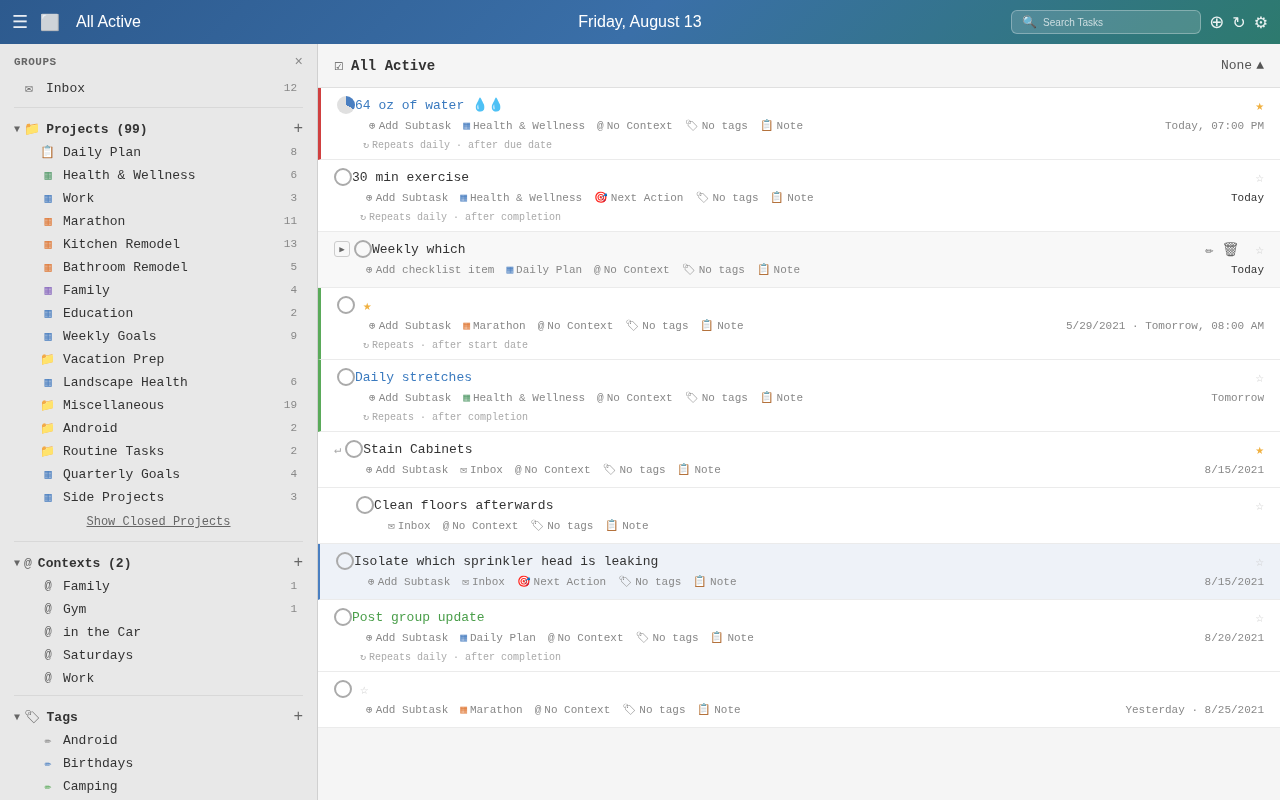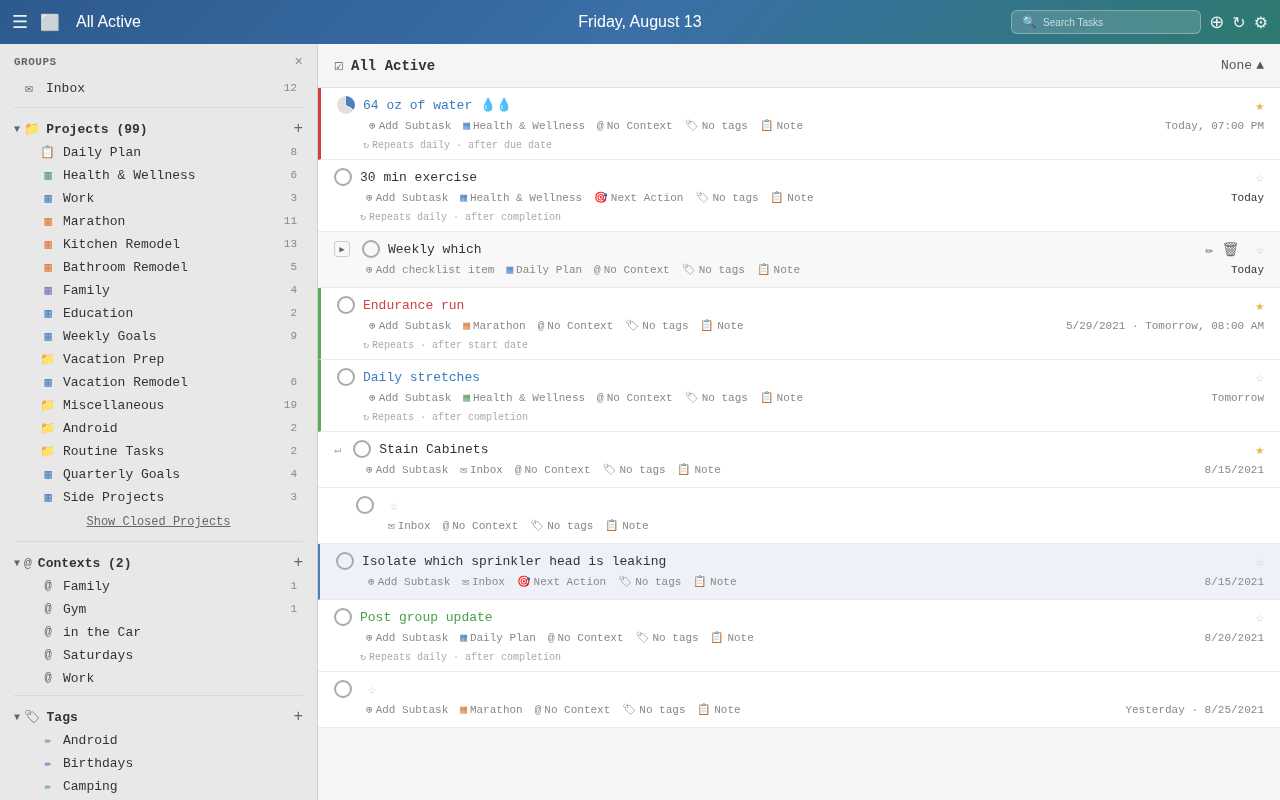--- a/index.html
+++ b/index.html
@@ -120,21 +120,20 @@
       background: white;
       border-bottom: 1px solid #ebebeb;
       padding: 8px 16px 4px 16px;
       position: relative;
     }
     .task-item.highlighted { background: #f0f4ff; border-left: 2px solid #4a7fc1; }
 
     .task-row {
       display: flex;
       align-items: center;
-      gap: 8px;
     }
     .task-checkbox {
       width: 18px;
       height: 18px;
       border-radius: 50%;
       border: 2px solid #aaa;
       flex-shrink: 0;
       cursor: pointer;
       display: flex;
       align-items: center;
@@ -280,21 +279,21 @@
       <span class="sidebar-subitem-label">Weekly Goals</span>
       <span class="sidebar-subitem-count">9</span>
     </div>
     <div class="sidebar-subitem">
       <span class="sidebar-subitem-icon" style="color:#c9a023;">📁</span>
       <span class="sidebar-subitem-label">Vacation Prep</span>
       <span class="sidebar-subitem-count"></span>
     </div>
     <div class="sidebar-subitem">
       <span class="sidebar-subitem-icon" style="color:#4a7fc1;">▦</span>
-      <span class="sidebar-subitem-label">Vacation Remodel</span>
+      <span class="sidebar-subitem-label">Landscape Health</span>
       <span class="sidebar-subitem-count">6</span>
     </div>
     <div class="sidebar-subitem">
       <span class="sidebar-subitem-icon" style="color:#888;">📁</span>
       <span class="sidebar-subitem-label">Miscellaneous</span>
       <span class="sidebar-subitem-count">19</span>
     </div>
     <div class="sidebar-subitem">
       <span class="sidebar-subitem-icon" style="color:#888;">📁</span>
       <span class="sidebar-subitem-label">Android</span>
@@ -472,21 +471,20 @@
           <span class="task-meta-btn">
             <span>📋</span> Note
           </span>
           <span class="task-date today-date">Today</span>
         </div>
       </div>
 
       <div class="task-item" style="border-left: 3px solid #5aaa5a;">
         <div class="task-row">
           <div class="task-checkbox"></div>
-          <span class="task-title red-text">Endurance run</span>
           <div class="task-item-action-icons">
             <span class="task-star starred">★</span>
           </div>
         </div>
         <div class="task-actions-row">
           <span class="task-meta-btn">
             <span>⊕</span> Add Subtask
           </span>
           <span class="task-meta-btn">
             <span style="color:#e07b3a;">▦</span> Marathon
@@ -563,20 +561,21 @@
           <span class="task-meta-btn">
             <span>📋</span> Note
           </span>
           <span class="task-date">8/15/2021</span>
         </div>
       </div>
 
       <div class="task-item">
         <div class="task-row">
           <div class="task-checkbox" style="margin-left:22px;"></div>
+          <span class="task-title">Clean floors afterwards</span>
           <div class="task-item-action-icons">
             <span class="task-star">☆</span>
           </div>
         </div>
         <div class="task-actions-row" style="padding-left:48px;">
           <span class="task-meta-btn">
             <span>✉</span> Inbox
           </span>
           <span class="task-meta-btn">
             <span>@</span> No Context

